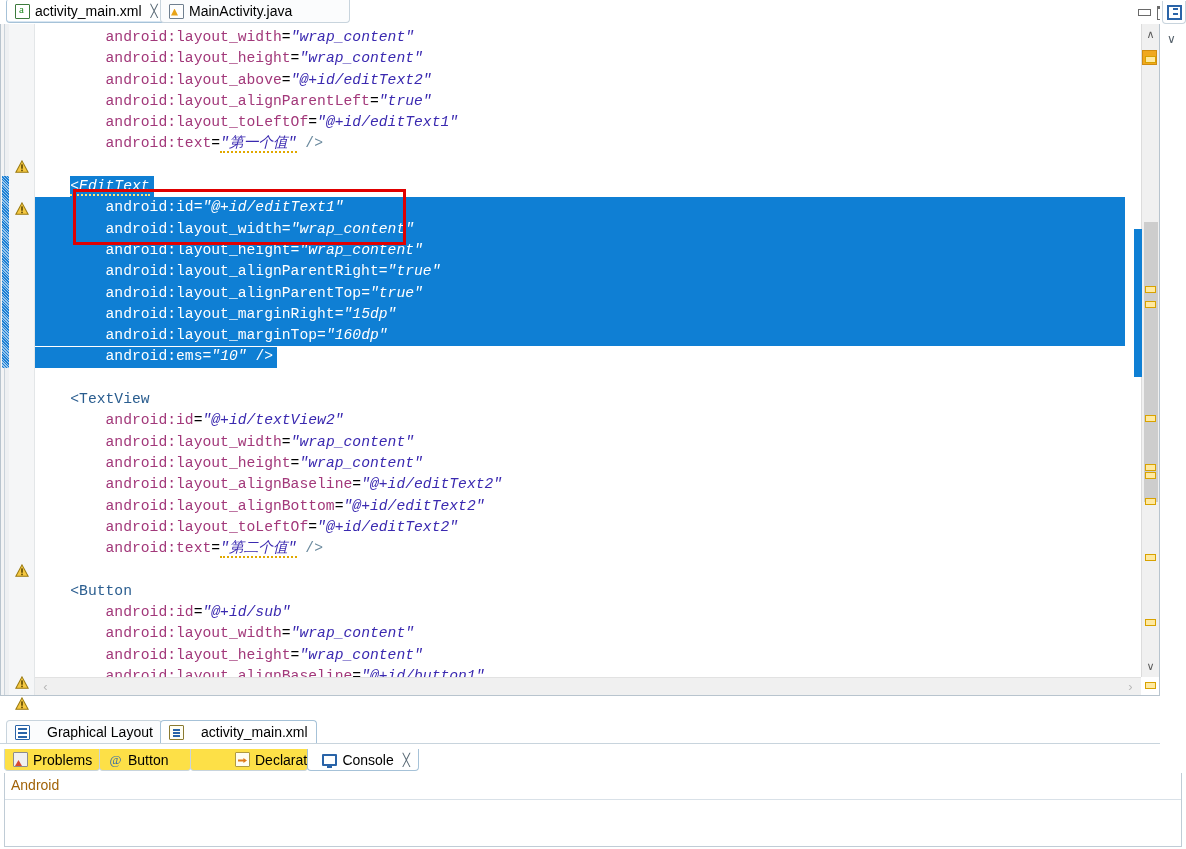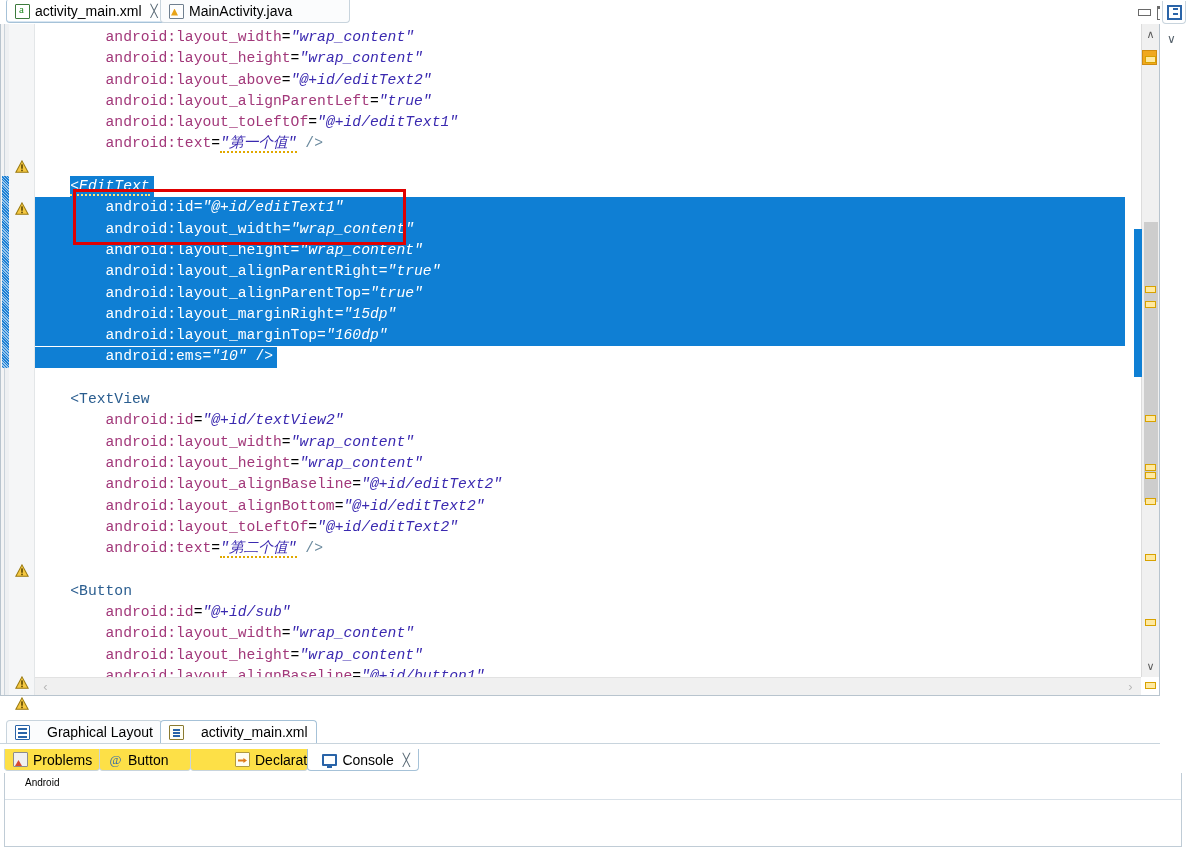--- a/index.html
+++ b/index.html
@@ -324,21 +324,21 @@
   #vt-declaration { left: 190px; width: 118px; padding-left: 44px; }
   #vt-console   { left: 307px; width: 112px; }
   .console-body {
     position: absolute; left: 4px; top: 25px; width: 1178px; height: 74px;
     background: #ffffff;
     border: 1px solid #c0ccd6;
     border-top: none;
   }
   .console-label {
     position: absolute; left: 6px; top: 4px;
-    font-size: 10px; color: #000000; margin-left: 14px;
+    font-size: 14px; color: #a16207;
   }
   .console-sep {
     position: absolute; left: 0; top: 26px; width: 100%; height: 1px;
     background: #d9e1e8;
   }
 </style>
 </head>
 <body>
 
 <div id="app">

